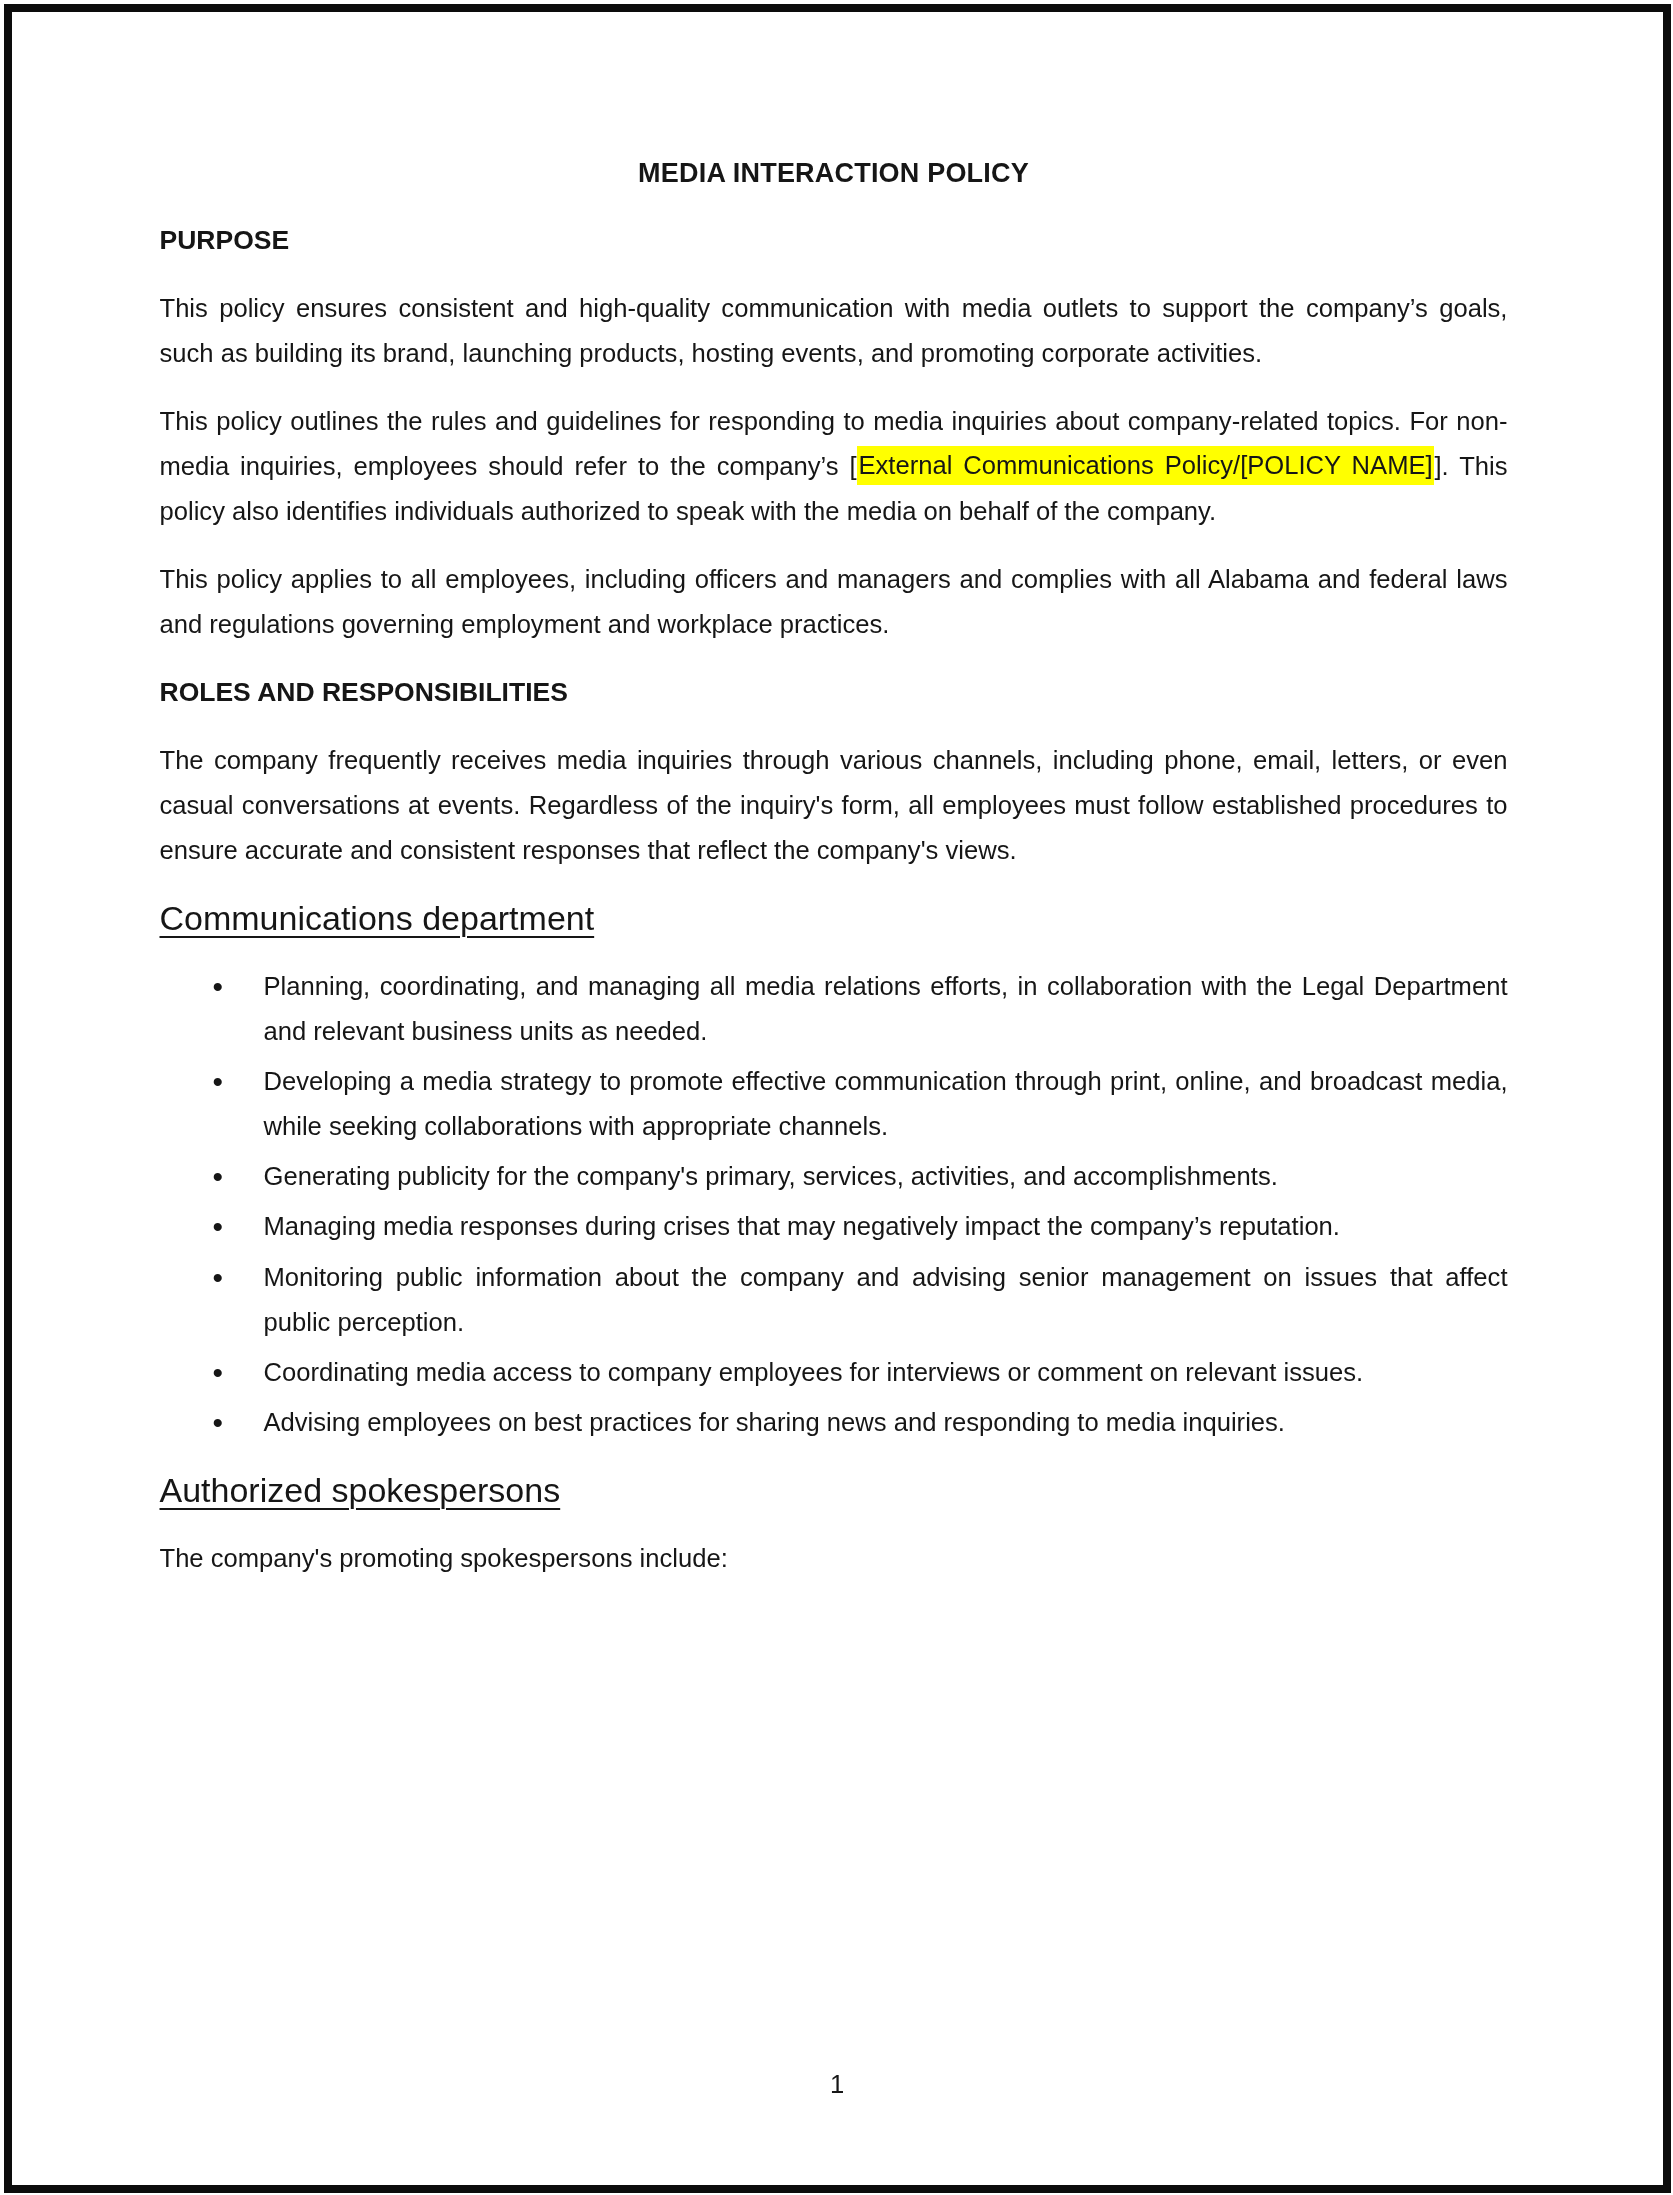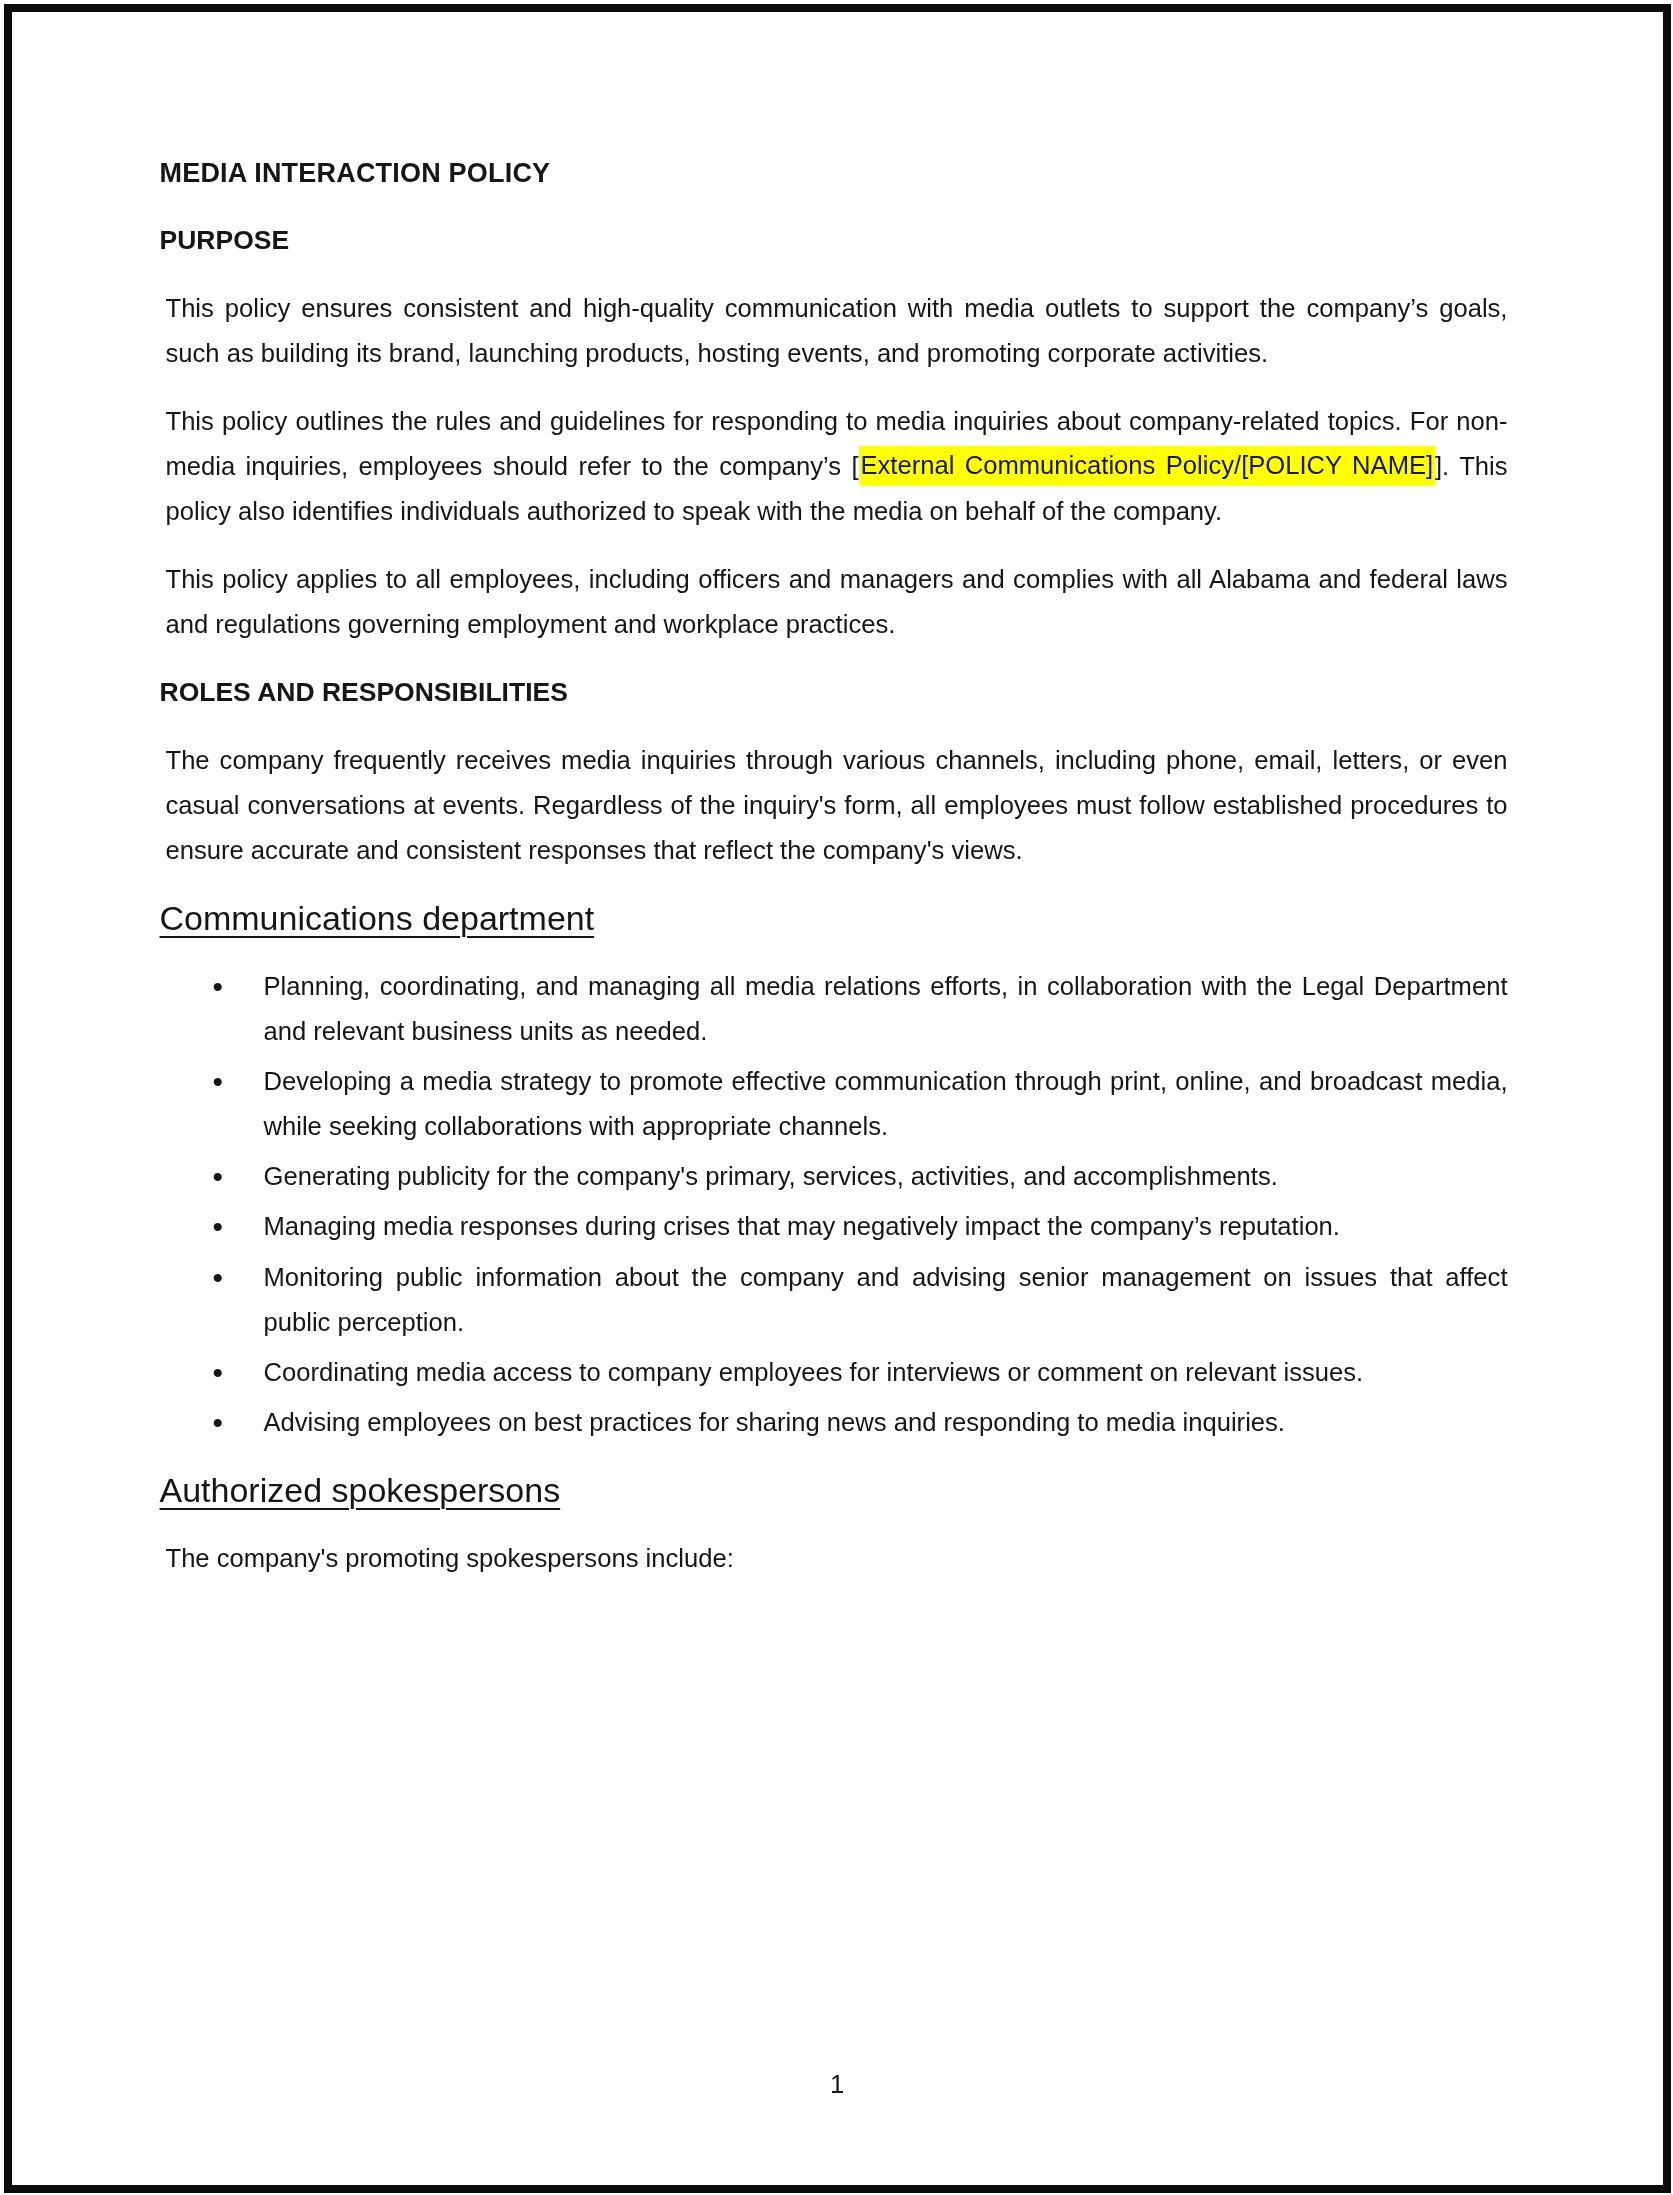--- a/index.html
+++ b/index.html
@@ -18,41 +18,42 @@
     background: #ffffff;
   }
   .content {
     padding: 139px 155px 0 148px;
     font-size: 25.6px;
     line-height: 45px;
   }
   h1.doc-title {
     font-size: 27px;
     font-weight: 700;
+    text-align: center;
     margin: 0 0 22px 0;
     line-height: 45px;
     letter-spacing: 0.2px;
   }
   h2.sec-heading {
     font-size: 26.5px;
     font-weight: 700;
     margin: 0 0 23px 0;
     line-height: 45px;
   }
   h3.sub-heading {
     font-size: 34px;
     font-weight: 400;
     margin: 0 0 23px 0;
     line-height: 45px;
     text-decoration: underline;
     text-decoration-thickness: 1.8px;
     text-underline-offset: 6.2px;
   }
   p.para {
-    margin: 0 0 23px 6px;
+    margin: 0 0 23px 0;
     text-align: justify;
   }
   ul.doc-list {
     list-style: none;
     margin: 0 0 23px 0;
     padding: 0;
   }
   ul.doc-list li {
     position: relative;
     padding-left: 104px;

